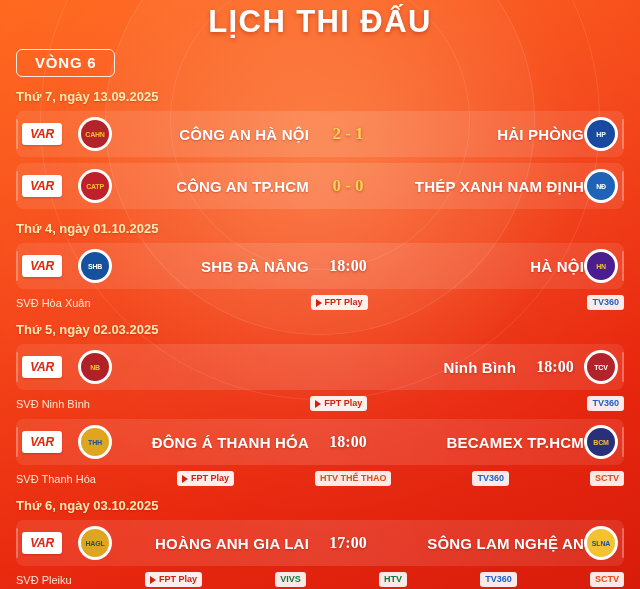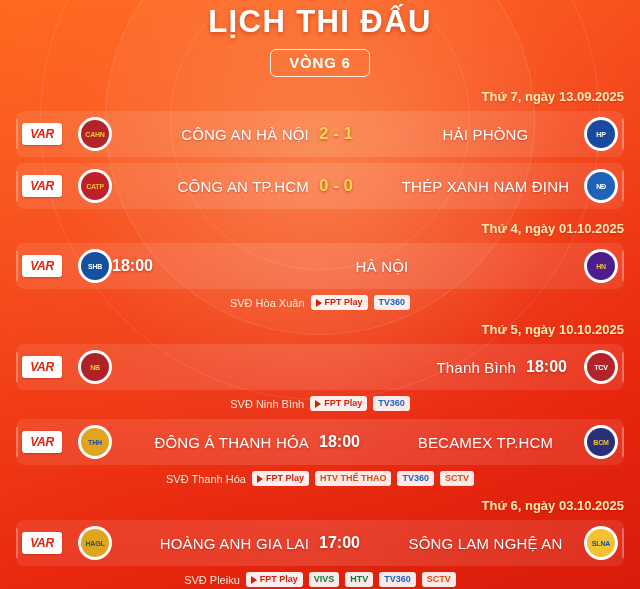--- a/index.html
+++ b/index.html
@@ -36,33 +36,33 @@
   .page { position: relative; z-index: 2; padding: 0 16px; }
 
   .title {
     text-align: center;
     font-size: 31px;
     font-weight: bold;
     letter-spacing: 1.4px;
     margin-top: 4px;
     text-shadow: 0 2px 4px rgba(120,10,0,0.35);
   }
-  .round-wrap { text-align: center; margin-top: 9px; }
+  .round-wrap { text-align: left; margin-top: 9px; }
   .round {
     display: inline-block;
     border: 1.5px solid rgba(255,255,255,0.85);
     border-radius: 6px;
     padding: 4px 18px 5px;
     font-size: 15px;
     font-weight: bold;
     letter-spacing: 0.8px;
   }
 
   .date {
-    text-align: right;
+    text-align: left;
     font-size: 13px;
     font-weight: bold;
     margin: 12px 0 7px;
     color: #ffe9b0;
     text-shadow: 0 1px 2px rgba(120,10,0,0.3);
   }
 
   .match {
     position: relative;
     display: flex;
@@ -113,45 +113,46 @@
     width: 28px; height: 28px; border-radius: 50%;
     display: flex; align-items: center; justify-content: center;
     font-size: 7px; line-height: 1;
     text-align: center;
     letter-spacing: -0.2px;
   }
 
   .team {
     flex: 1 1 0;
     font-size: 15px;
-    font-weight: normal;
+    font-weight: bold;
     letter-spacing: 0.2px;
     white-space: nowrap;
     overflow: hidden;
     text-overflow: ellipsis;
     text-shadow: 0 1px 2px rgba(120,10,0,0.35);
   }
   .team.home { text-align: right; padding-right: 10px; }
-  .team.away { text-align: center; padding-left: 10px; }
+  .team.away { text-align: right; padding-left: 10px; }
 
   .score {
     flex: 0 0 auto;
     min-width: 58px;
-    text-align: left;
+    text-align: center;
     font-size: 17px;
     font-weight: bold;
     color: #ffd24d;
     text-shadow: 0 1px 3px rgba(110,10,0,0.45);
+    font-family: Liberation Serif, serif;
   }
   .score.time { color: #ffffff; font-size: 16px; }
 
   .venue {
     display: flex;
     align-items: center;
-    justify-content: center;
+    justify-content: space-between;
     gap: 6px;
     font-size: 11px;
     margin: 0 0 8px;
     color: #ffeede;
   }
   .venue .vname { font-weight: normal; opacity: 0.95; }
   .chan {
     display: inline-flex;
     align-items: center;
     gap: 3px;
@@ -214,43 +215,44 @@
         <div class="crest">
           <div class="inner" style="background: rgb(31, 99, 184); color: rgb(255, 255, 255);">NĐ</div>
         </div>
       </div>
       <div class="date">Thứ 4, ngày 01.10.2025</div>
       <div class="match">
         <div class="var-badge">VAR</div>
         <div class="crest">
           <div class="inner" style="background: rgb(20, 82, 160); color: rgb(255, 255, 255);">SHB</div>
         </div>
+        <div class="team home">SHB ĐÀ NẴNG</div>
         <div class="score time">18:00</div>
         <div class="team away">HÀ NỘI</div>
         <div class="crest">
           <div class="inner" style="background: rgb(75, 29, 142); color: rgb(242, 194, 48);">HN</div>
         </div>
       </div>
       <div class="venue">
         <span class="vname">SVĐ Hòa Xuân</span>
         <span class="chan">
           <span class="play"></span>
           <span class="">FPT Play</span>
         </span>
         <span class="chan dark">
           <span class="tv360">TV360</span>
         </span>
       </div>
-      <div class="date">Thứ 5, ngày 10.10.2025</div>
+      <div class="date">Thứ 5, ngày 02.03.2025</div>
       <div class="match">
         <div class="var-badge">VAR</div>
         <div class="crest">
           <div class="inner" style="background: rgb(176, 32, 39); color: rgb(242, 194, 48);">NB</div>
         </div>
-        <div class="team home">Thanh Bình</div>
+        <div class="team home">Ninh Bình</div>
         <div class="score time">18:00</div>
         <div class="crest">
           <div class="inner" style="background: rgb(179, 35, 42); color: rgb(255, 255, 255);">TCV</div>
         </div>
       </div>
       <div class="venue">
         <span class="vname">SVĐ Ninh Bình</span>
         <span class="chan">
           <span class="play"></span>
           <span class="">FPT Play</span>

